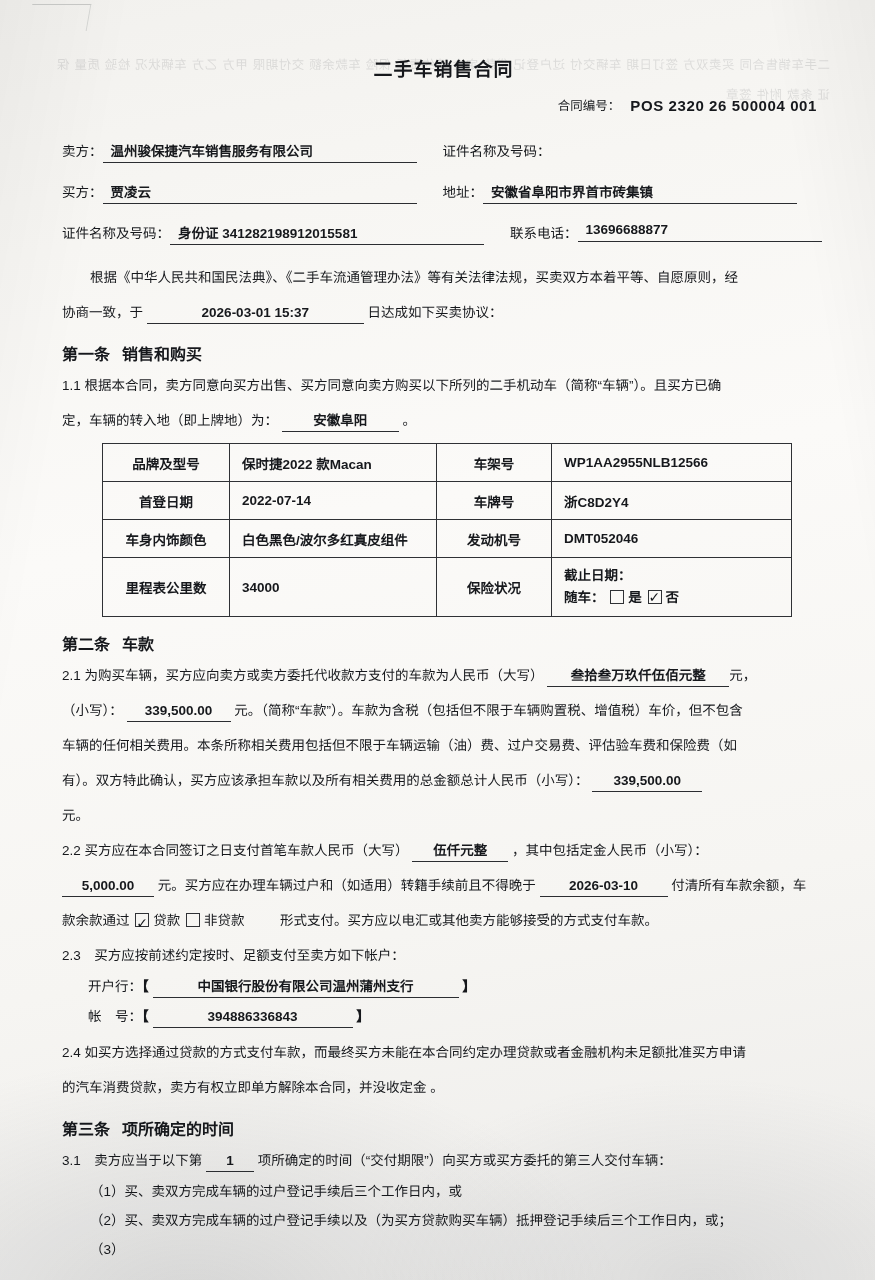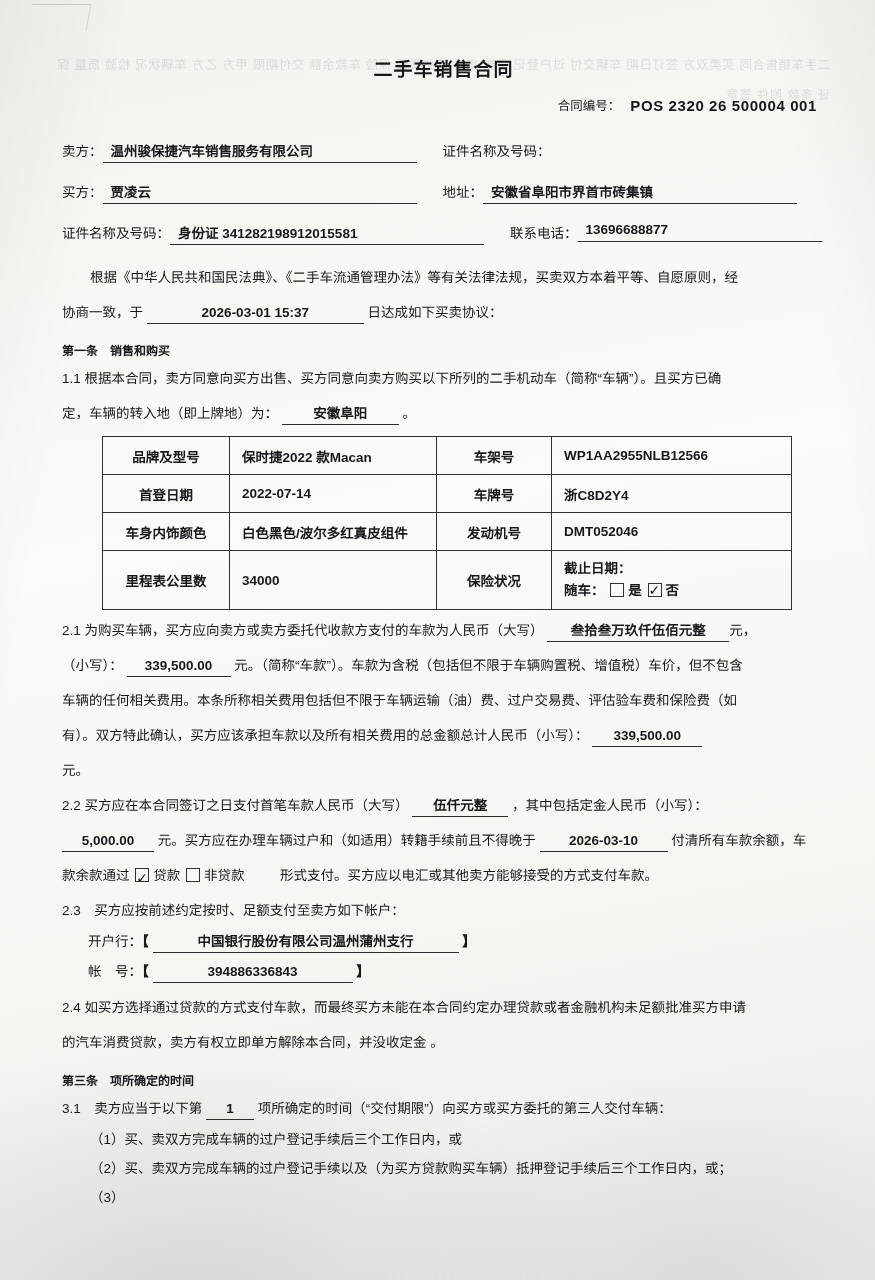--- a/index.html
+++ b/index.html
@@ -120,21 +120,21 @@
     font-weight: bold;
     padding: 0 6px;
     line-height: 20px;
   }
   .ul-inline.sm { min-width: 78px; }
   .ul-inline.xs { min-width: 36px; }
   .ul-inline.md { min-width: 105px; }
   .ul-inline.lg { min-width: 205px; }
 
   .sec-head {
-    font-size: 12px;
+    font-size: 16px;
     font-weight: bold;
     margin: 14px 0 2px 0;
   }
   .sec-head .sp { display: inline-block; width: 12px; }
 
   table.spec {
     border-collapse: collapse;
     margin: 8px 0 6px 40px;
     width: 690px;
     font-size: 13.5px;
@@ -297,20 +297,23 @@
           <div>
             <span>随车：</span>
             <span class="chk"></span><span>是</span>
             <span class="chk ticked"></span><span>否</span>
           </div>
         </td>
       </tr>
     </tbody>
       </table>
 
+    <div class="sec-head">
+      <span>第二条</span><span class="sp"></span><span>车款</span>
+    </div>
 
     <div class="para">
       <span>2.1 为购买车辆，买方应向卖方或卖方委托代收款方支付的车款为人民币（大写）</span>
       <span class="ul-inline" style="min-width:170px">叁拾叁万玖仟伍佰元整</span>元，
     </div>
     <div class="para">
       <span>（小写）：</span>
       <span class="ul-inline sm" style="min-width:92px">339,500.00</span>
       <span>元。（简称“车款”）。车款为含税（包括但不限于车辆购置税、增值税）车价，但不包含</span>
     </div>

